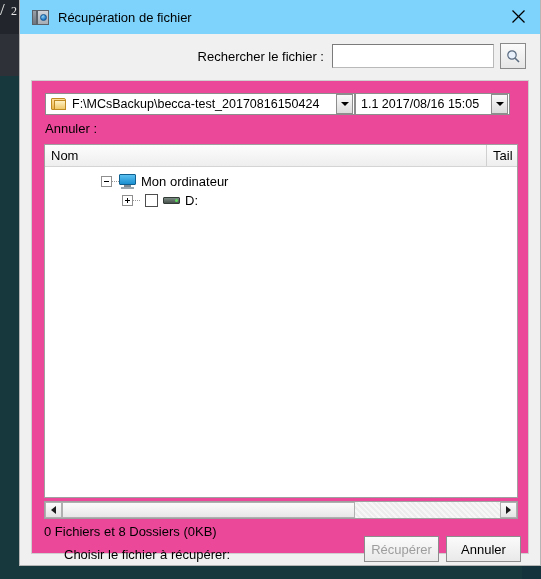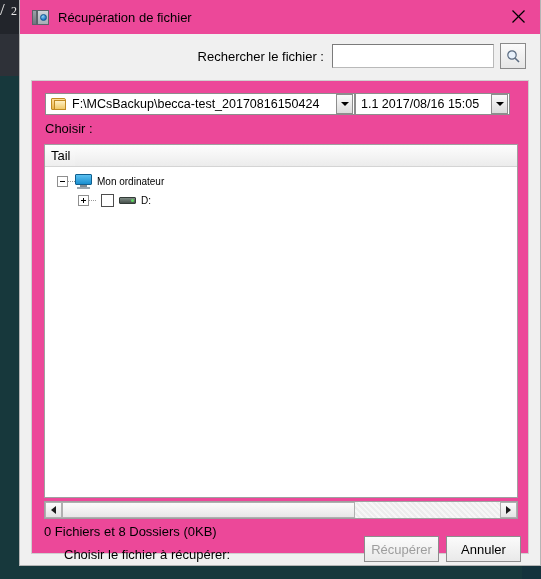--- a/index.html
+++ b/index.html
@@ -55,21 +55,21 @@
     height: 566px;
     background: #f0f0f0;
     border: 1px solid #b5b5b5;
     border-top: none;
     box-sizing: border-box;
   }
 
   .titlebar {
     position: relative;
     height: 34px;
-    background: #ec4899;
+    background: #7dd3fc;
     display: flex;
     align-items: center;
   }
   .title-icon {
     margin-left: 12px;
     width: 17px; height: 17px;
     position: relative;
     display: inline-block;
   }
   .title-icon .tb-left {
@@ -238,21 +238,21 @@
     padding-left: 6px;
     box-sizing: border-box;
     border-right: 1px solid #d0d0d0;
     background: linear-gradient(180deg,#fdfdfd,#eeeeee);
     overflow: hidden;
     white-space: nowrap;
   }
   #col-nom { width: 443px; }
   #col-taille { width: 30px; border-right: none; }
 
-  .tree { padding: 5px 0 0 0; font-size: 10px; }
+  .tree { padding: 5px 0 0 0; font-size: 13px; margin-left: 44px; }
   .tree-row {
     display: flex; align-items: center;
     height: 19px;
     white-space: nowrap;
   }
   .tree-row.level1 { padding-left: 12px; }
   .tree-row.level2 { padding-left: 33px; }
 
   .expander {
     width: 11px; height: 11px;
@@ -458,24 +458,25 @@
         </div>
 
         <div class="combo" id="version-combo">
           <span class="combo-text">1.1  2017/08/16 15:05</span>
           <span class="arrow-box">
             <span class="caret-down"></span>
           </span>
         </div>
       </div>
 
-      <div class="version-label">Choisir :</div>
+      <div class="version-label">Annuler :</div>
 
       <div class="listbox">
         <div class="col-header">
+          <div class="col" id="col-nom">Nom</div>
           <div class="col" id="col-taille">Tail</div>
         </div>
 
         <div class="tree">
           <div class="tree-row level1">
             <span class="expander"></span>
             <span class="dotline"></span>
             <span class="monitor-icon">
               <span class="m-screen"></span>
                 <span class="m-stand"></span>

